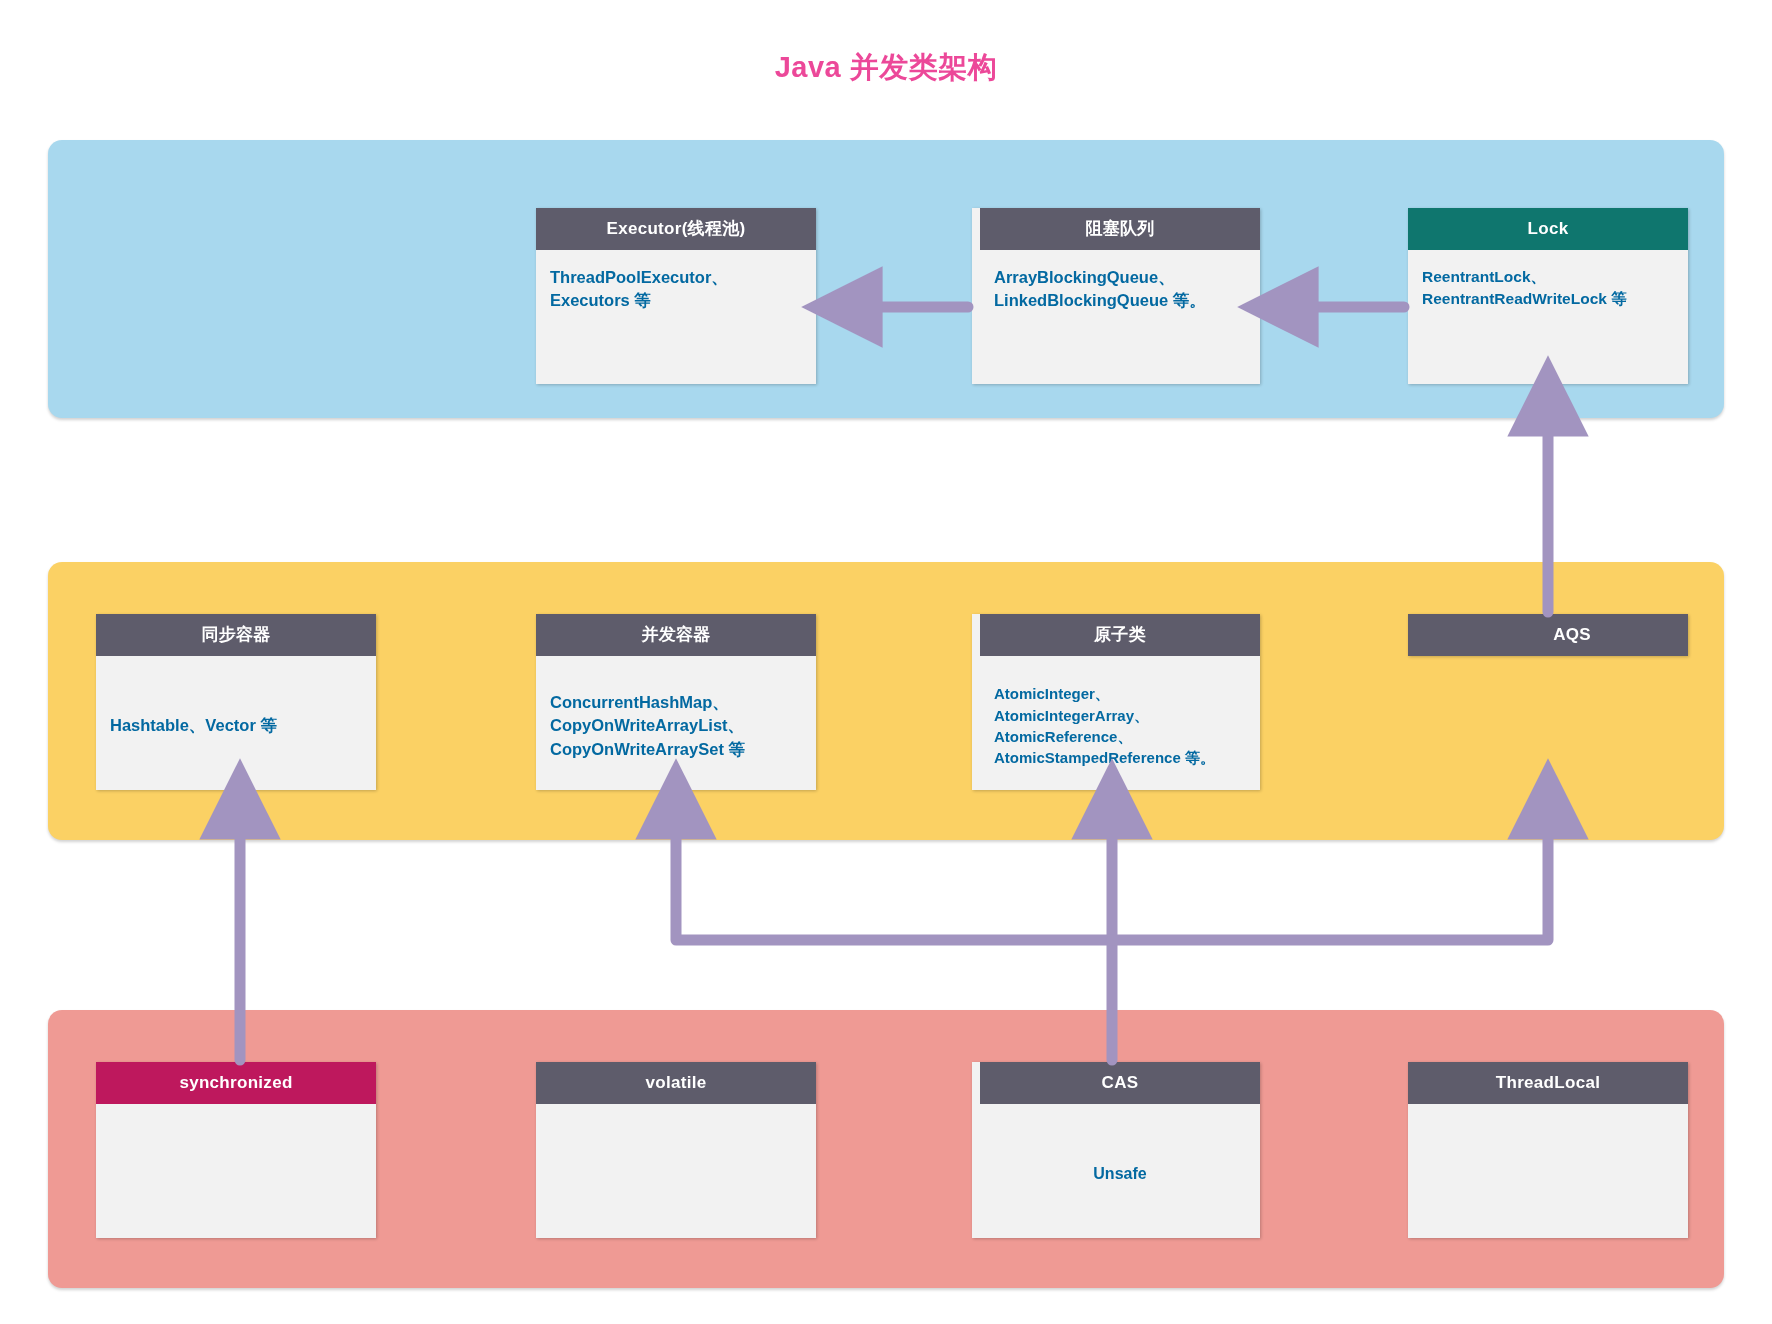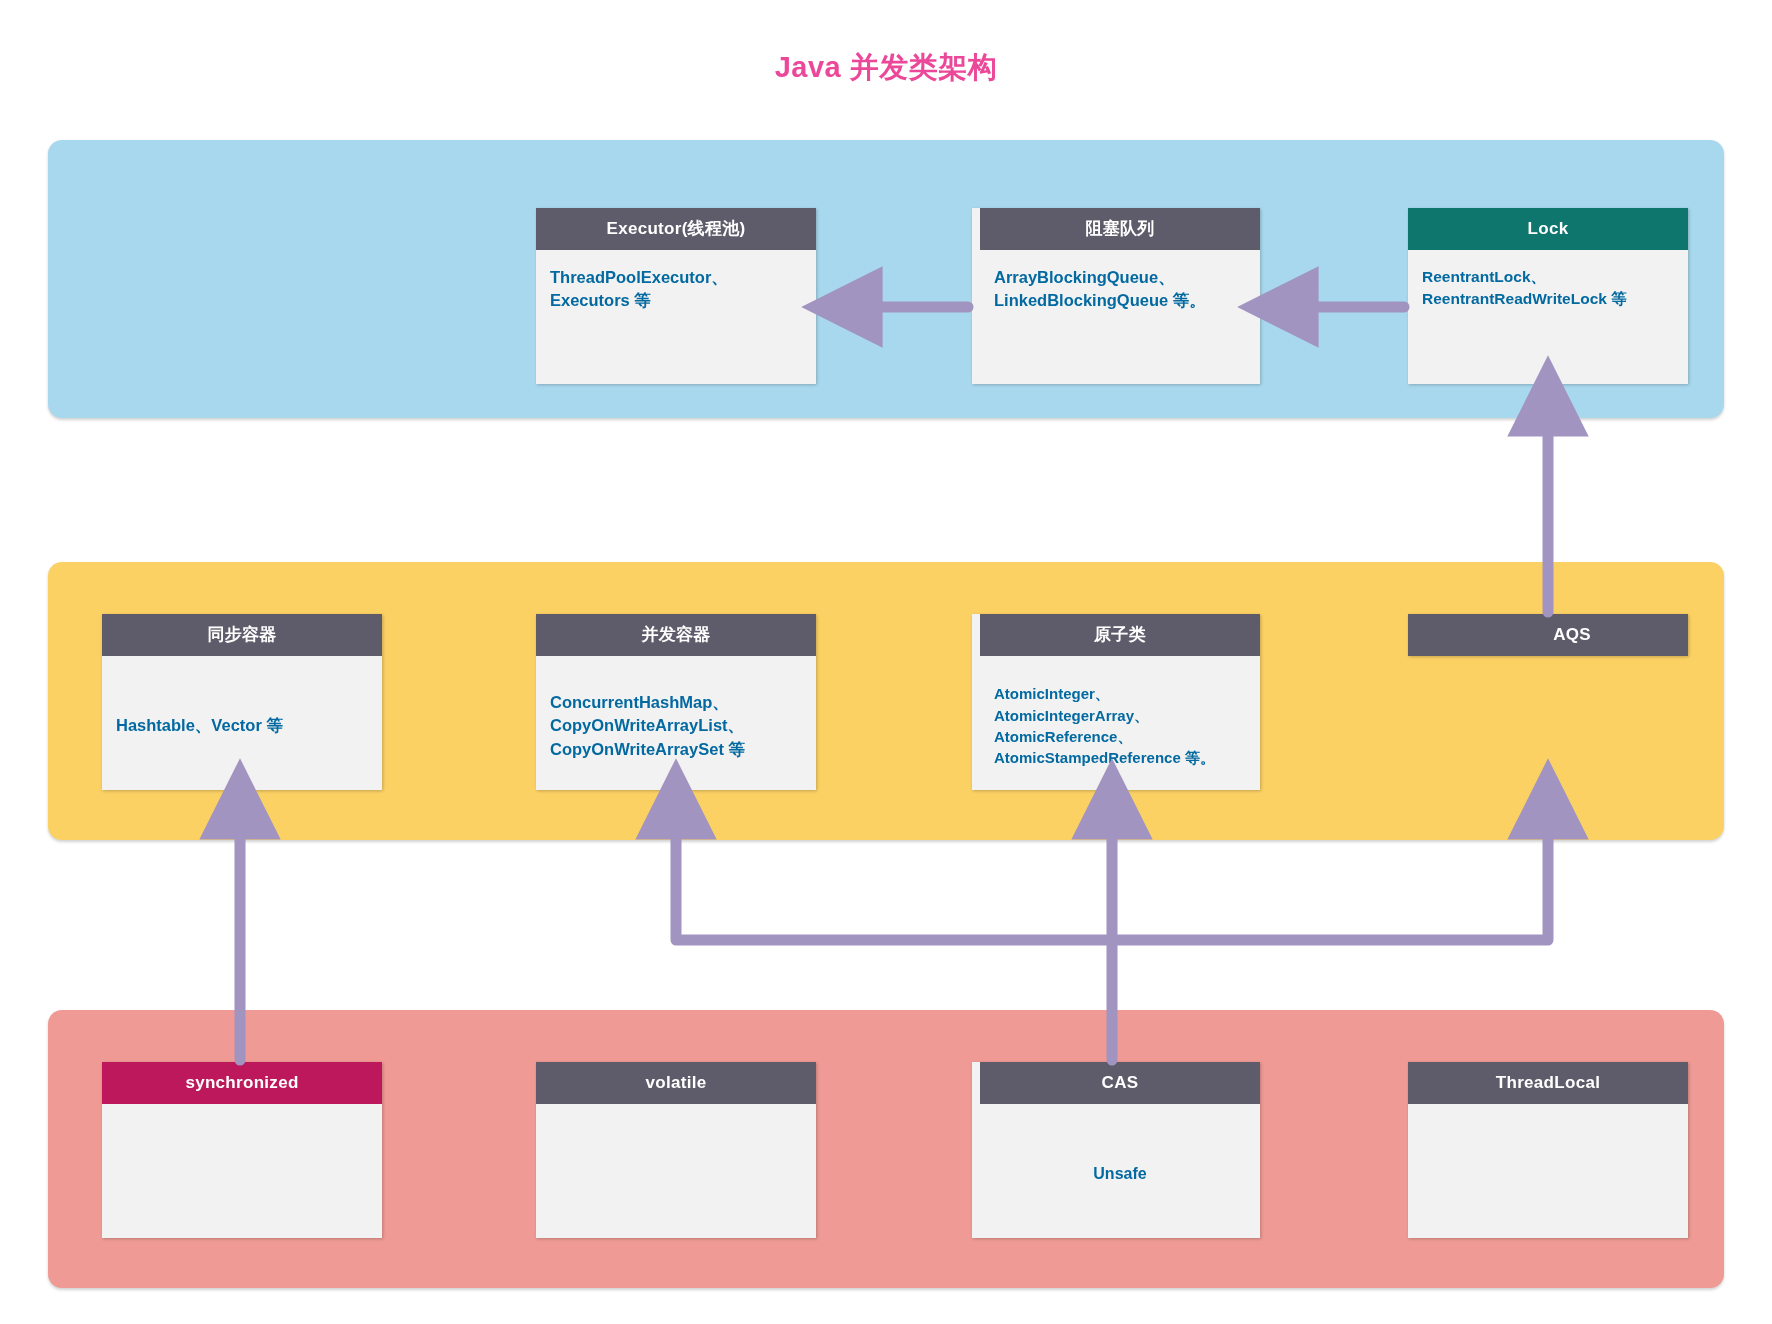--- a/index.html
+++ b/index.html
@@ -90,21 +90,21 @@
   }
   .card-body.tiny {
     font-size: 15px;
   }
 
   
   .row-top .card    { top: 208px; }
   .row-mid .card    { top: 614px; }
   .row-bot .card    { top: 1062px; }
 
-  .col-1 { left: 102px; }
+  .col-1 { left: 96px; }
   .col-2 { left: 536px; }
   .col-3 { left: 972px; padding-left: 8px; }
   .col-4 { left: 1408px; }
 
   .h-160 .card-body { height: 108px; }
 </style>
 </head>
 <body>
 
 <div id="canvas">

